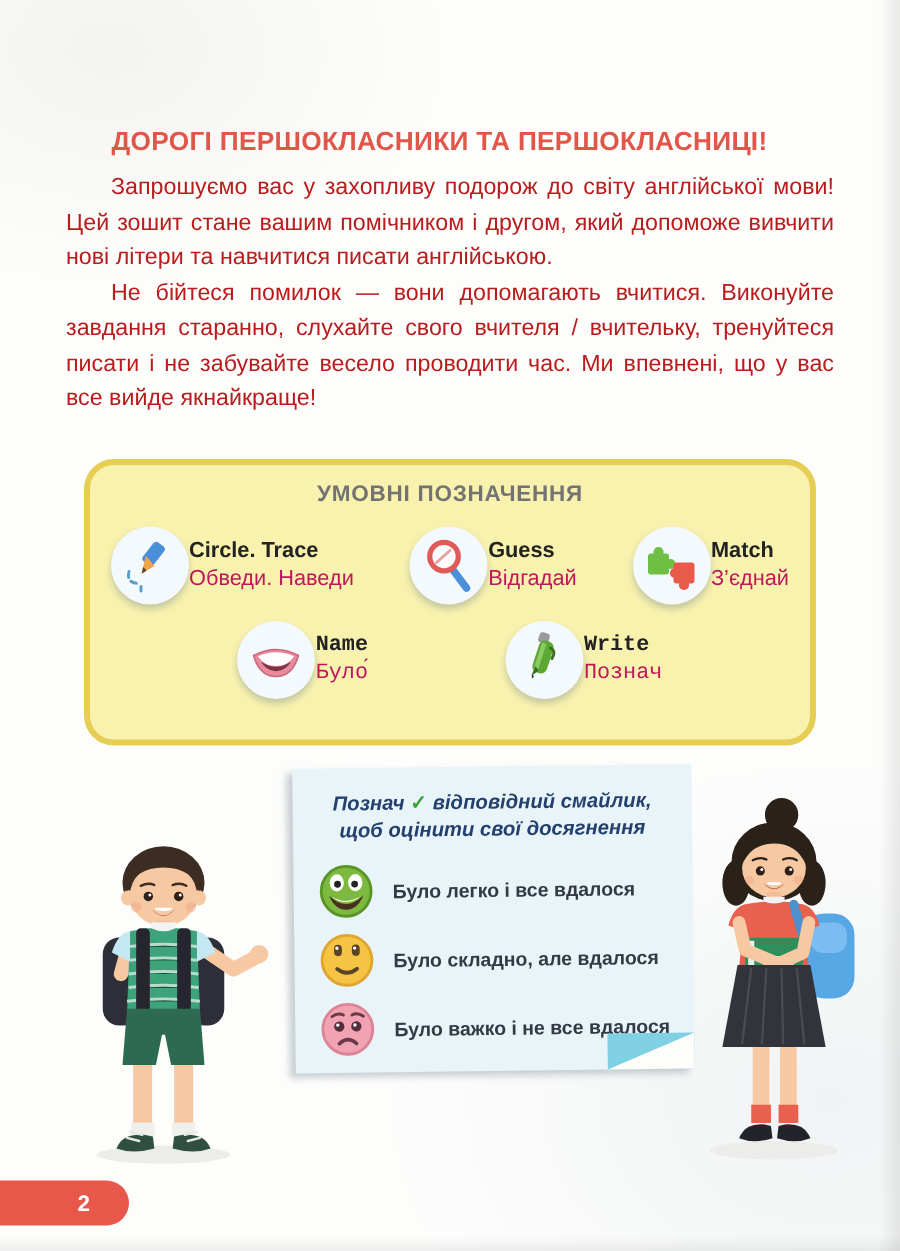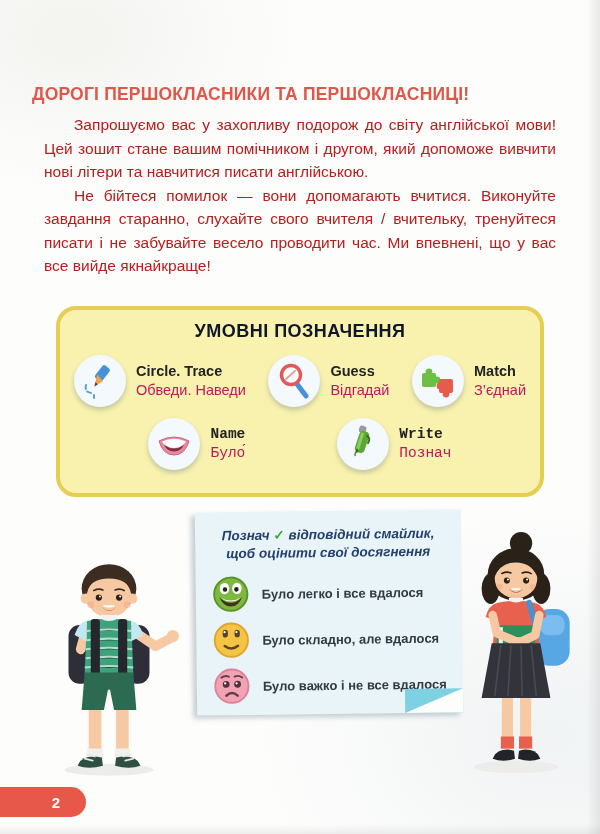--- a/index.html
+++ b/index.html
@@ -10,41 +10,41 @@
       radial-gradient(ellipse 320px 220px at 12% 4%, #f3f3f0 0%, rgba(243,243,240,0) 70%),
       radial-gradient(ellipse 420px 320px at 92% 88%, #f0f3f4 0%, rgba(240,243,244,0) 70%),
       #fdfdfc;
   }
   .edge-right{position:absolute;right:0;top:0;width:14px;height:100%;
     background:linear-gradient(to right, rgba(110,110,110,0) , rgba(110,110,110,0.14));}
   .edge-bottom{position:absolute;left:0;bottom:0;width:100%;height:10px;
     background:linear-gradient(to bottom, rgba(110,110,110,0) , rgba(110,110,110,0.10));}
 
   .page-title{
-    position:absolute;top:84px;left:0;right:14px;
-    font-size:17.5px;font-weight:bold;color:#e0574a;letter-spacing:.2px;margin-left:32px;
+    position:absolute;top:84px;left:0;right:14px;text-align:center;
+    font-size:17.5px;font-weight:bold;color:#e0574a;letter-spacing:.2px;
   }
   .intro{
     position:absolute;top:113px;left:44px;width:512px;
     font-size:15.5px;line-height:23.5px;color:#b91c1c;text-align:justify;
   }
   .intro p{margin:0;text-indent:30px;}
 
   
   .legend-box{
     position:absolute;left:56px;top:306px;width:488px;height:191px;box-sizing:border-box;
     background:#f9f2ae;border:4px solid #e6ce55;border-radius:20px;
   }
   .legend-title{
-    text-align:center;margin-top:11px;font-size:18px;font-weight:bold;
-    color:#0f172a;letter-spacing:.5px;
+    text-align:center;margin-top:11px;font-size:15px;font-weight:bold;
+    color:#737373;letter-spacing:.5px;
   }
   .legend-row1{display:flex;justify-content:space-between;padding:0 14px;margin-top:13px;}
   .legend-row2{display:flex;justify-content:center;gap:92px;margin-top:11px;font-family:Liberation Mono, monospace;}
-  .legend-item{display:flex;align-items:center;gap:10px;}
+  .legend-item{display:flex;align-items:center;gap:0;}
   .icon-circle{
     width:52px;height:52px;border-radius:50%;flex:0 0 52px;
     background:#f3f9fc;box-shadow:0 3px 5px rgba(110,130,140,.40);
     display:flex;align-items:center;justify-content:center;
   }
   .legend-en{font-weight:bold;font-size:14.5px;color:#222;line-height:19px;}
   .legend-ua{font-size:14.5px;color:#be185d;line-height:19px;}
 
   
   .note{

